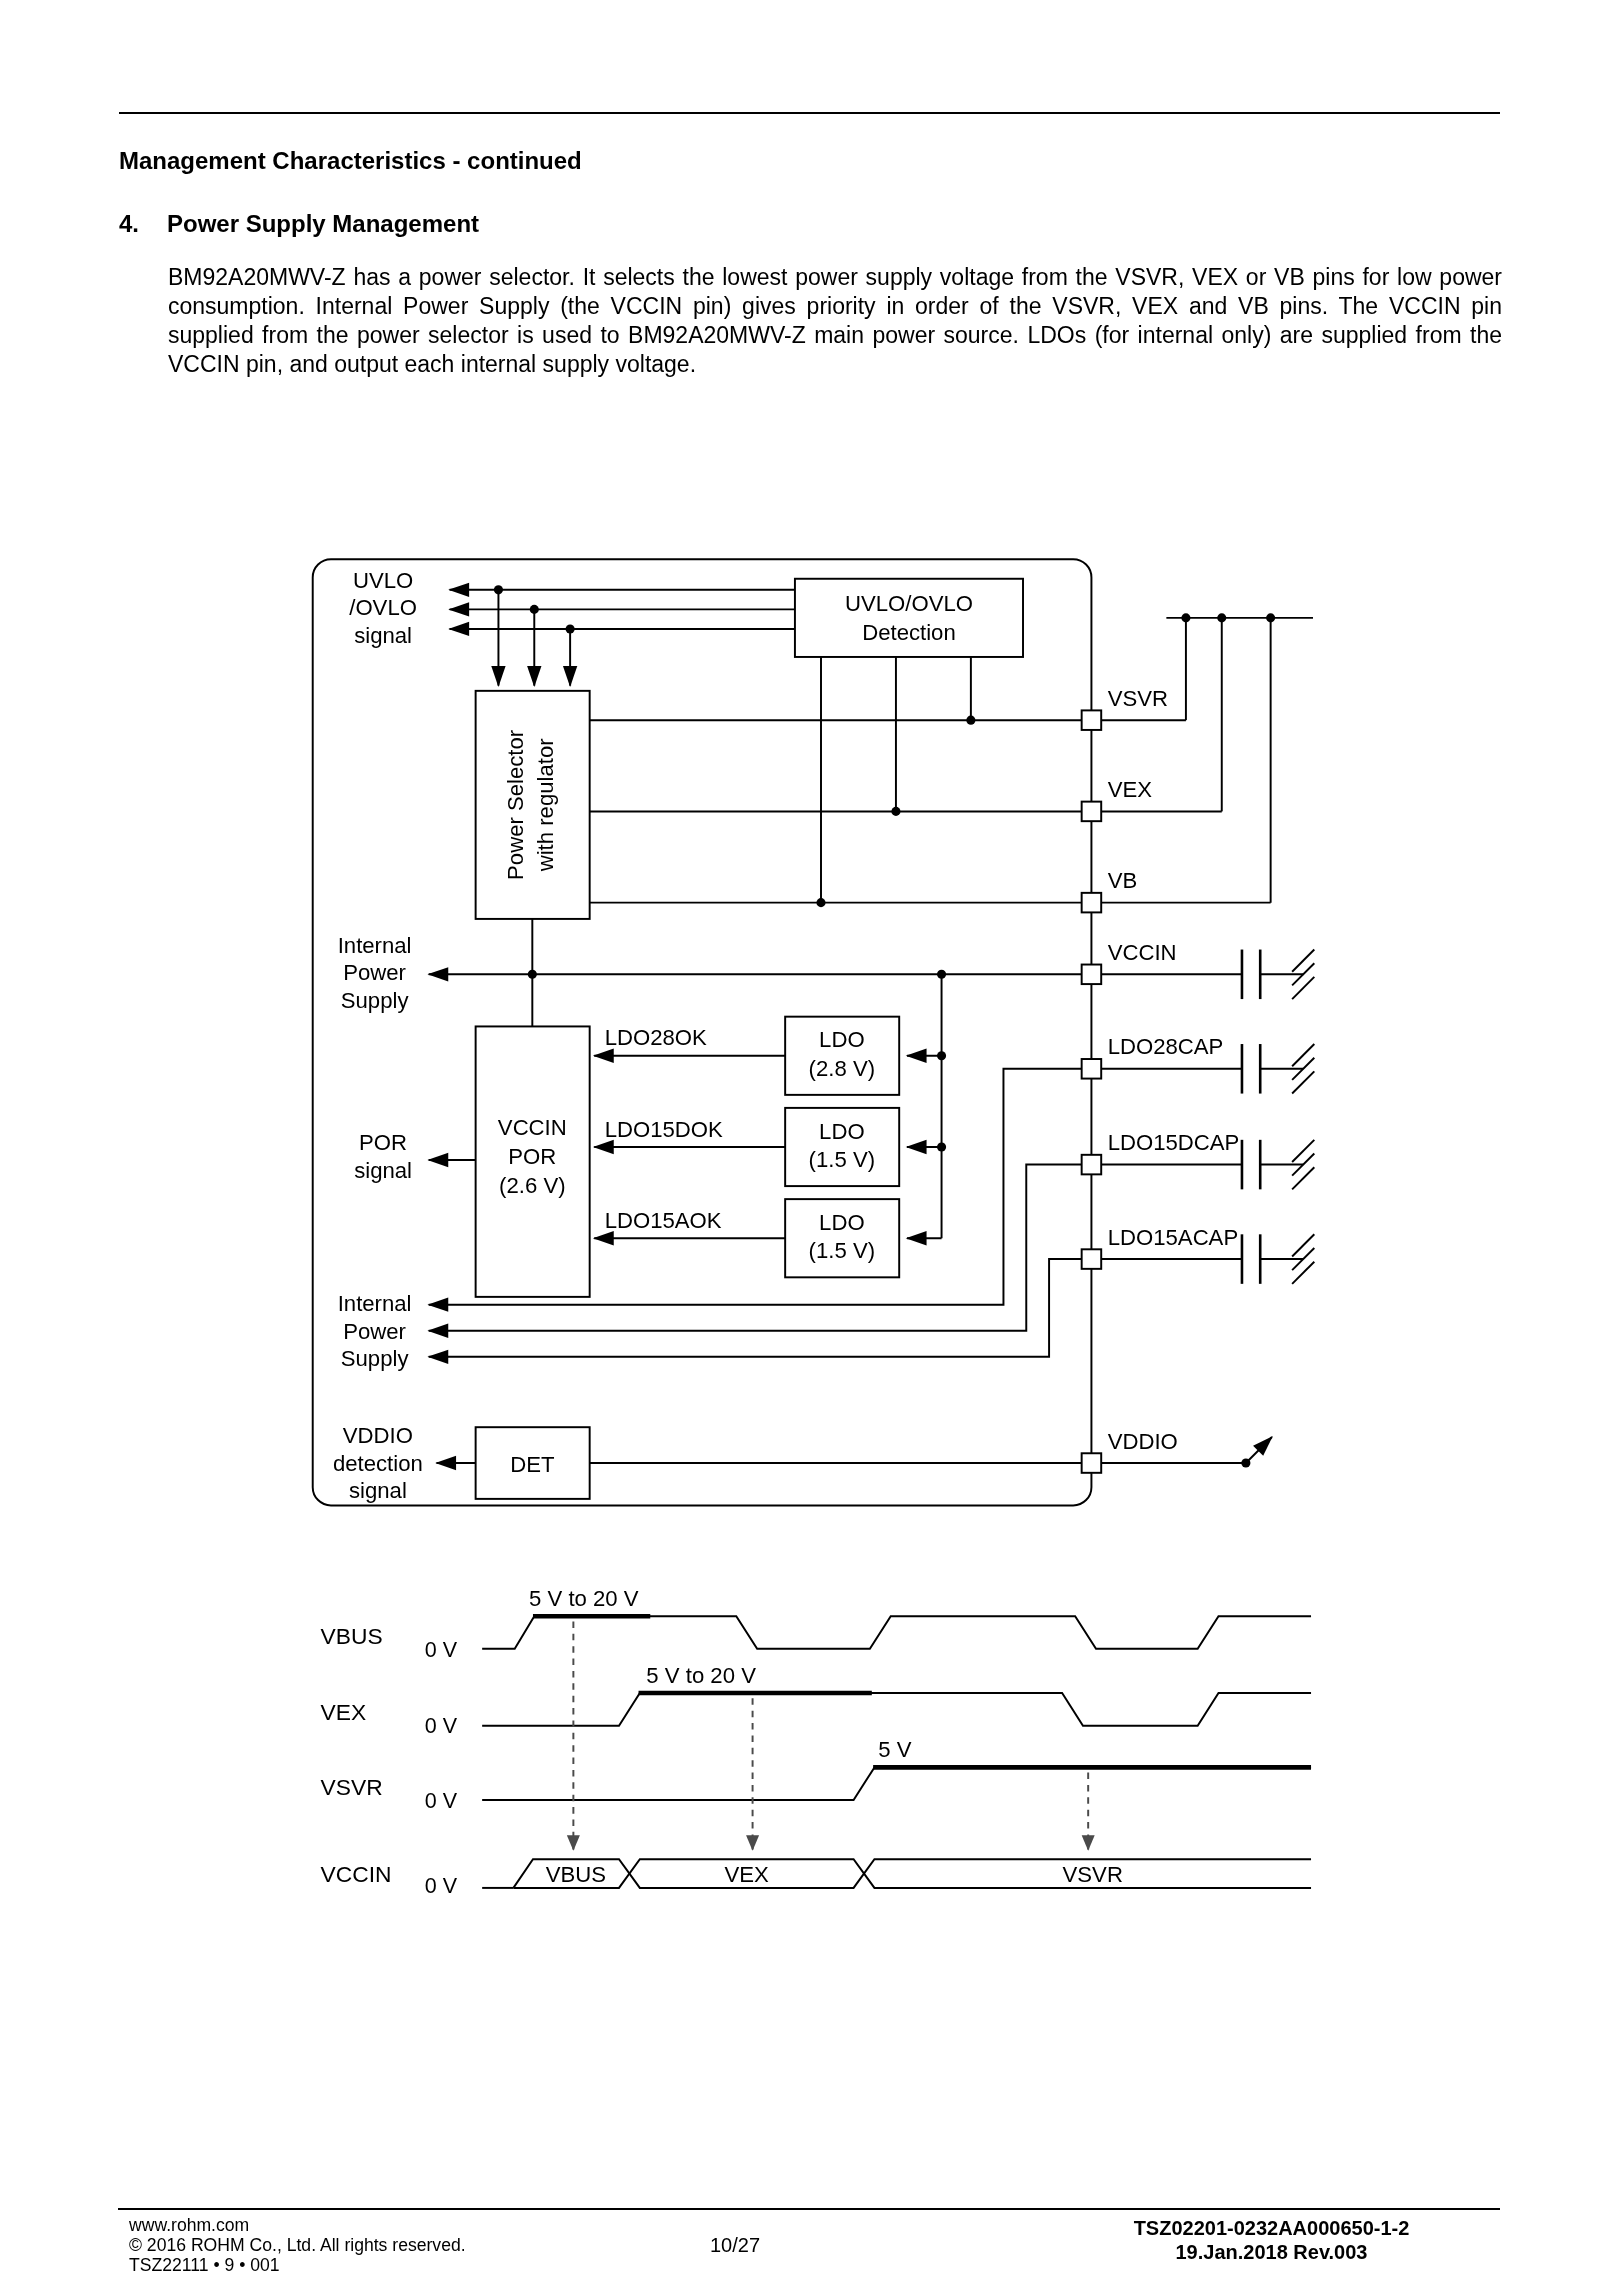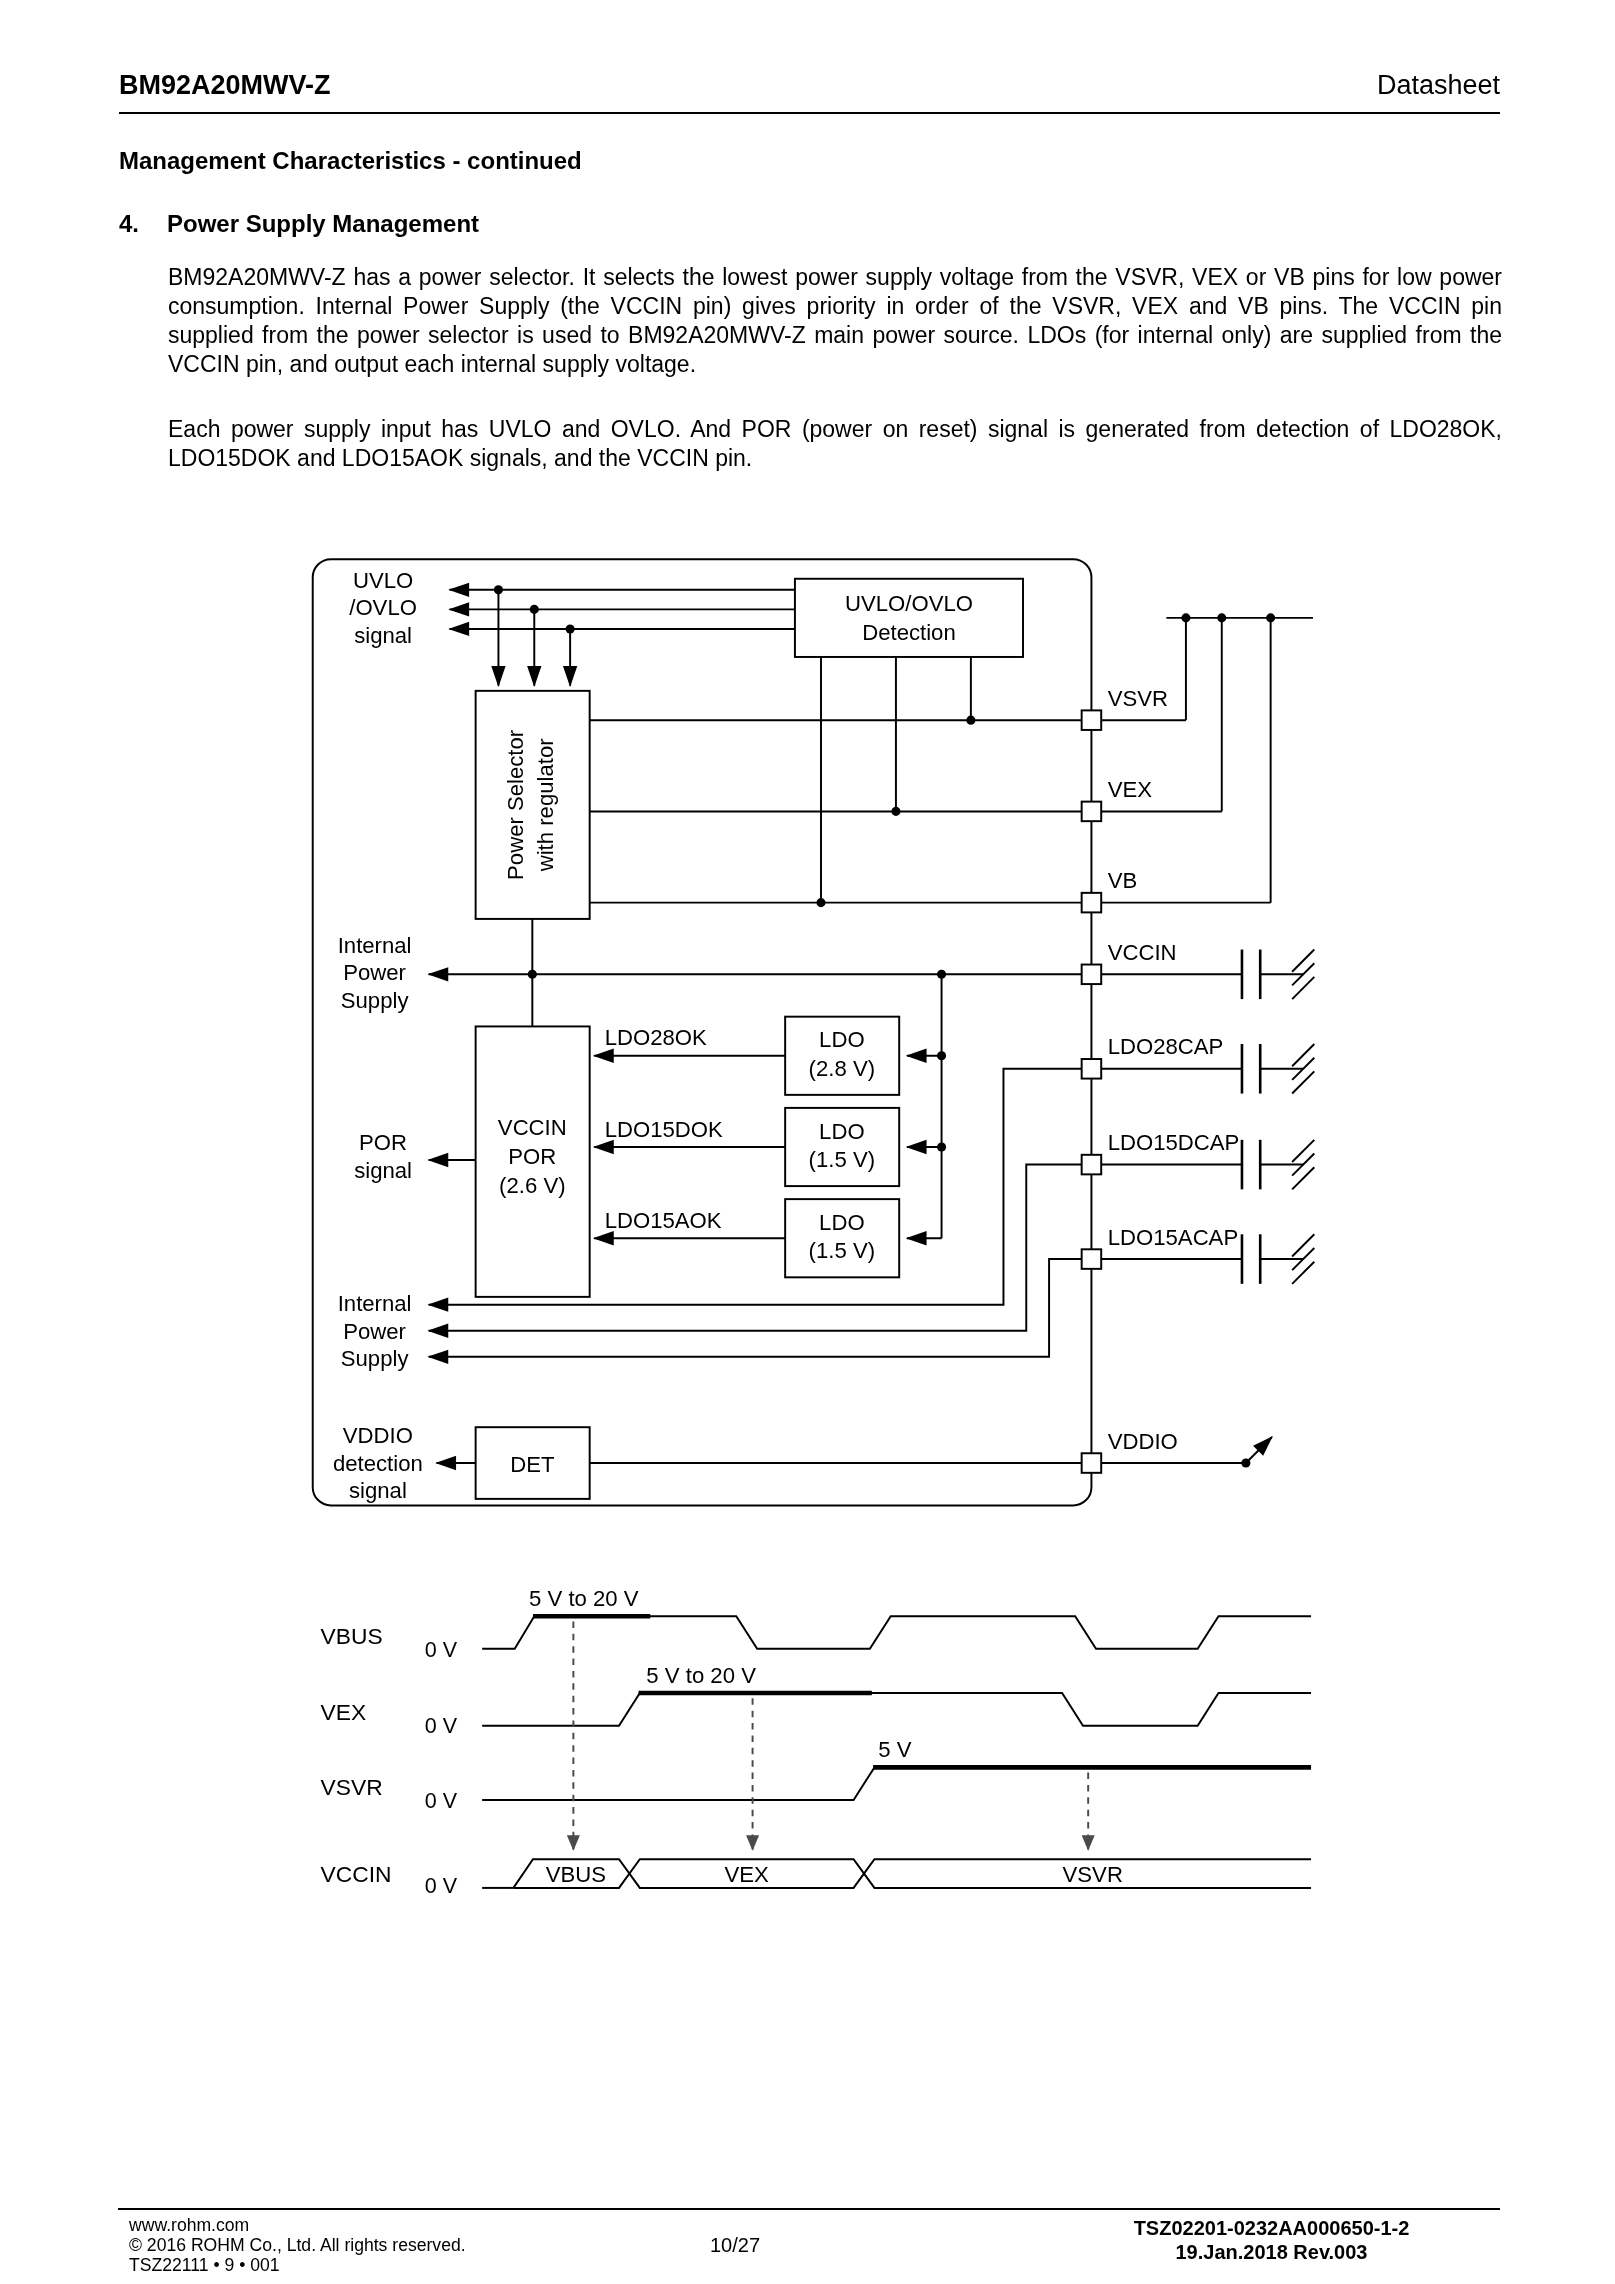--- a/index.html
+++ b/index.html
@@ -29,35 +29,30 @@
   .plate{stroke:#000;stroke-width:4;fill:none;}
   .boxS{stroke:#000;stroke-width:3;fill:#fff;}
   .dot{fill:#000;stroke:none;}
   .dash{stroke:#4a4a4a;stroke-width:3;stroke-dasharray:10 9;fill:none;}
 </style>
 </head>
 <body>
 
 <div class="page">
 
-  <div class="hdr">
-    <span class="hdr-title">BM92A20MWV-Z</span>
-    <span class="hdr-type">Datasheet</span>
-  </div>
   <div class="hdr-rule"></div>
 
   <div class="h2">Management Characteristics - continued</div>
 
   <div class="h3">
     <span class="num">4.</span>
     <span>Power Supply Management</span>
   </div>
 
   <div class="para p1">BM92A20MWV-Z has a power selector. It selects the lowest power supply voltage from the VSVR, VEX or VB pins for low power consumption. Internal Power Supply (the VCCIN pin) gives priority in order of the VSVR, VEX and VB pins. The VCCIN pin supplied from the power selector is used to BM92A20MWV-Z main power source. LDOs (for internal only) are supplied from the VCCIN pin, and output each internal supply voltage.</div>
-  <div class="para p2">Each power supply input has UVLO and OVLO. And POR (power on reset) signal is generated from detection of LDO28OK, LDO15DOK and LDO15AOK signals, and the VCCIN pin.</div>
 
   <svg class="diagram" viewBox="430 850 1660 2130" xmlns="http://www.w3.org/2000/svg">
     <defs>
       <marker id="arr" markerUnits="userSpaceOnUse" markerWidth="36" markerHeight="26" refX="31" refY="13" orient="auto">
           <path d="M1,2 L33,13 L1,24 Z" fill="#000"></path>
         </marker>
       <marker id="arrG" markerUnits="userSpaceOnUse" markerWidth="28" markerHeight="22" refX="23" refY="11" orient="auto">
           <path d="M1,1 L25,11 L1,21 Z" fill="#4a4a4a"></path>
         </marker>
     </defs>

